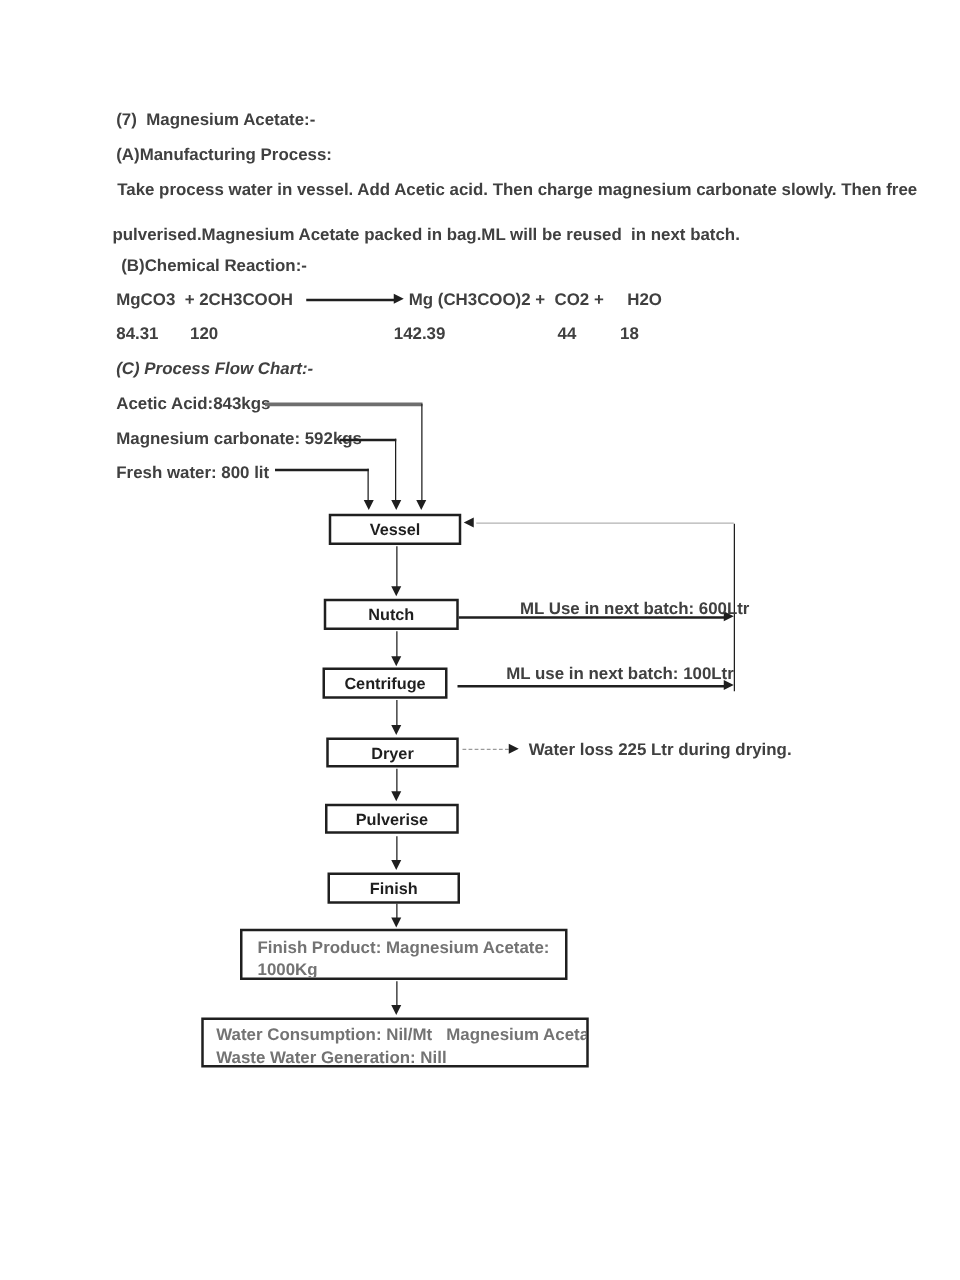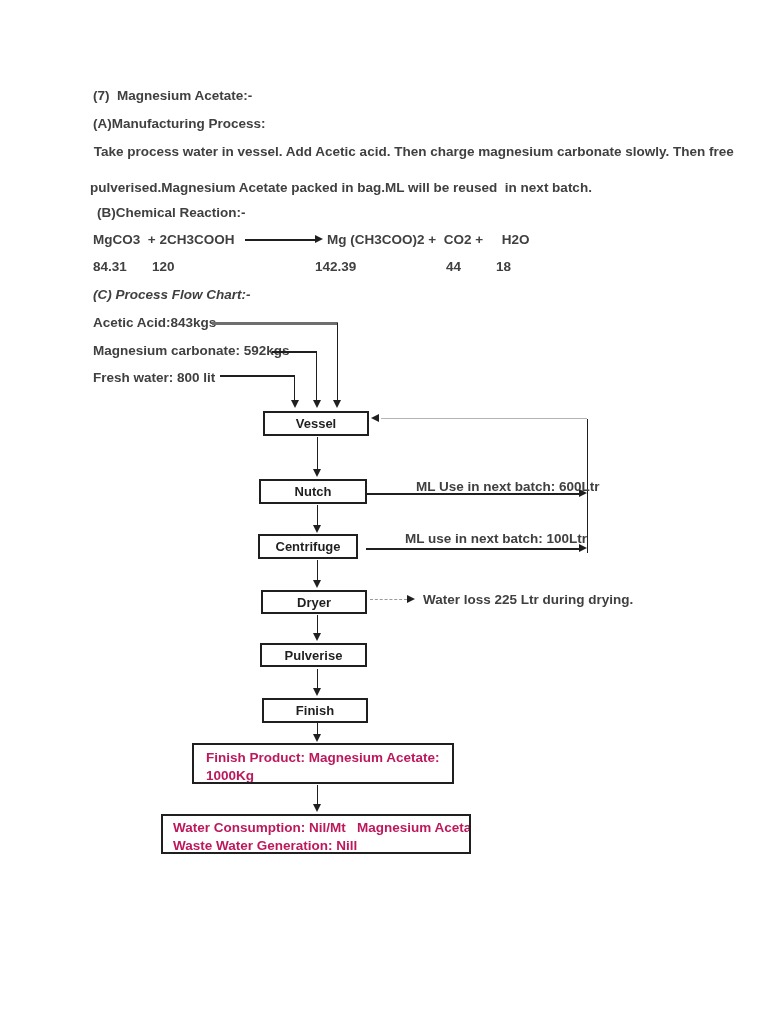--- a/index.html
+++ b/index.html
@@ -13,21 +13,21 @@
     white-space:pre; line-height:15px;
   }
   .box {
     position:absolute; border:2px solid #1f1f1f; background:#fff;
     display:flex; align-items:center; justify-content:center;
     font-weight:bold; font-size:13px; color:#1f1f1f; text-align:center;
   }
   .box.thick { border-width:2.5px; }
   .bigbox {
     position:absolute; border:2.5px solid #1f1f1f; background:#fff;
-    font-weight:bold; font-size:13.5px; color:#be185d; overflow:hidden;
+    font-weight:bold; font-size:13.5px; color:#737373; overflow:hidden;
   }
   .bigbox .bl { white-space:pre; line-height:18px; }
   .vline { position:absolute; width:1.5px; background:#1f1f1f; }
   .hline { position:absolute; height:1.5px; background:#1f1f1f; }
   .hline.gray-thick { height:3px; background:#6e6e6e; }
   .hline.light { height:1.2px; background:#b3b3b3; }
   .hline.dashed { height:0; background:none; border-top:1.6px dashed #9a9a9a; }
   .head-down { position:absolute; width:0; height:0;
     border-left:4.5px solid transparent; border-right:4.5px solid transparent;
     border-top:8px solid #1f1f1f; }

